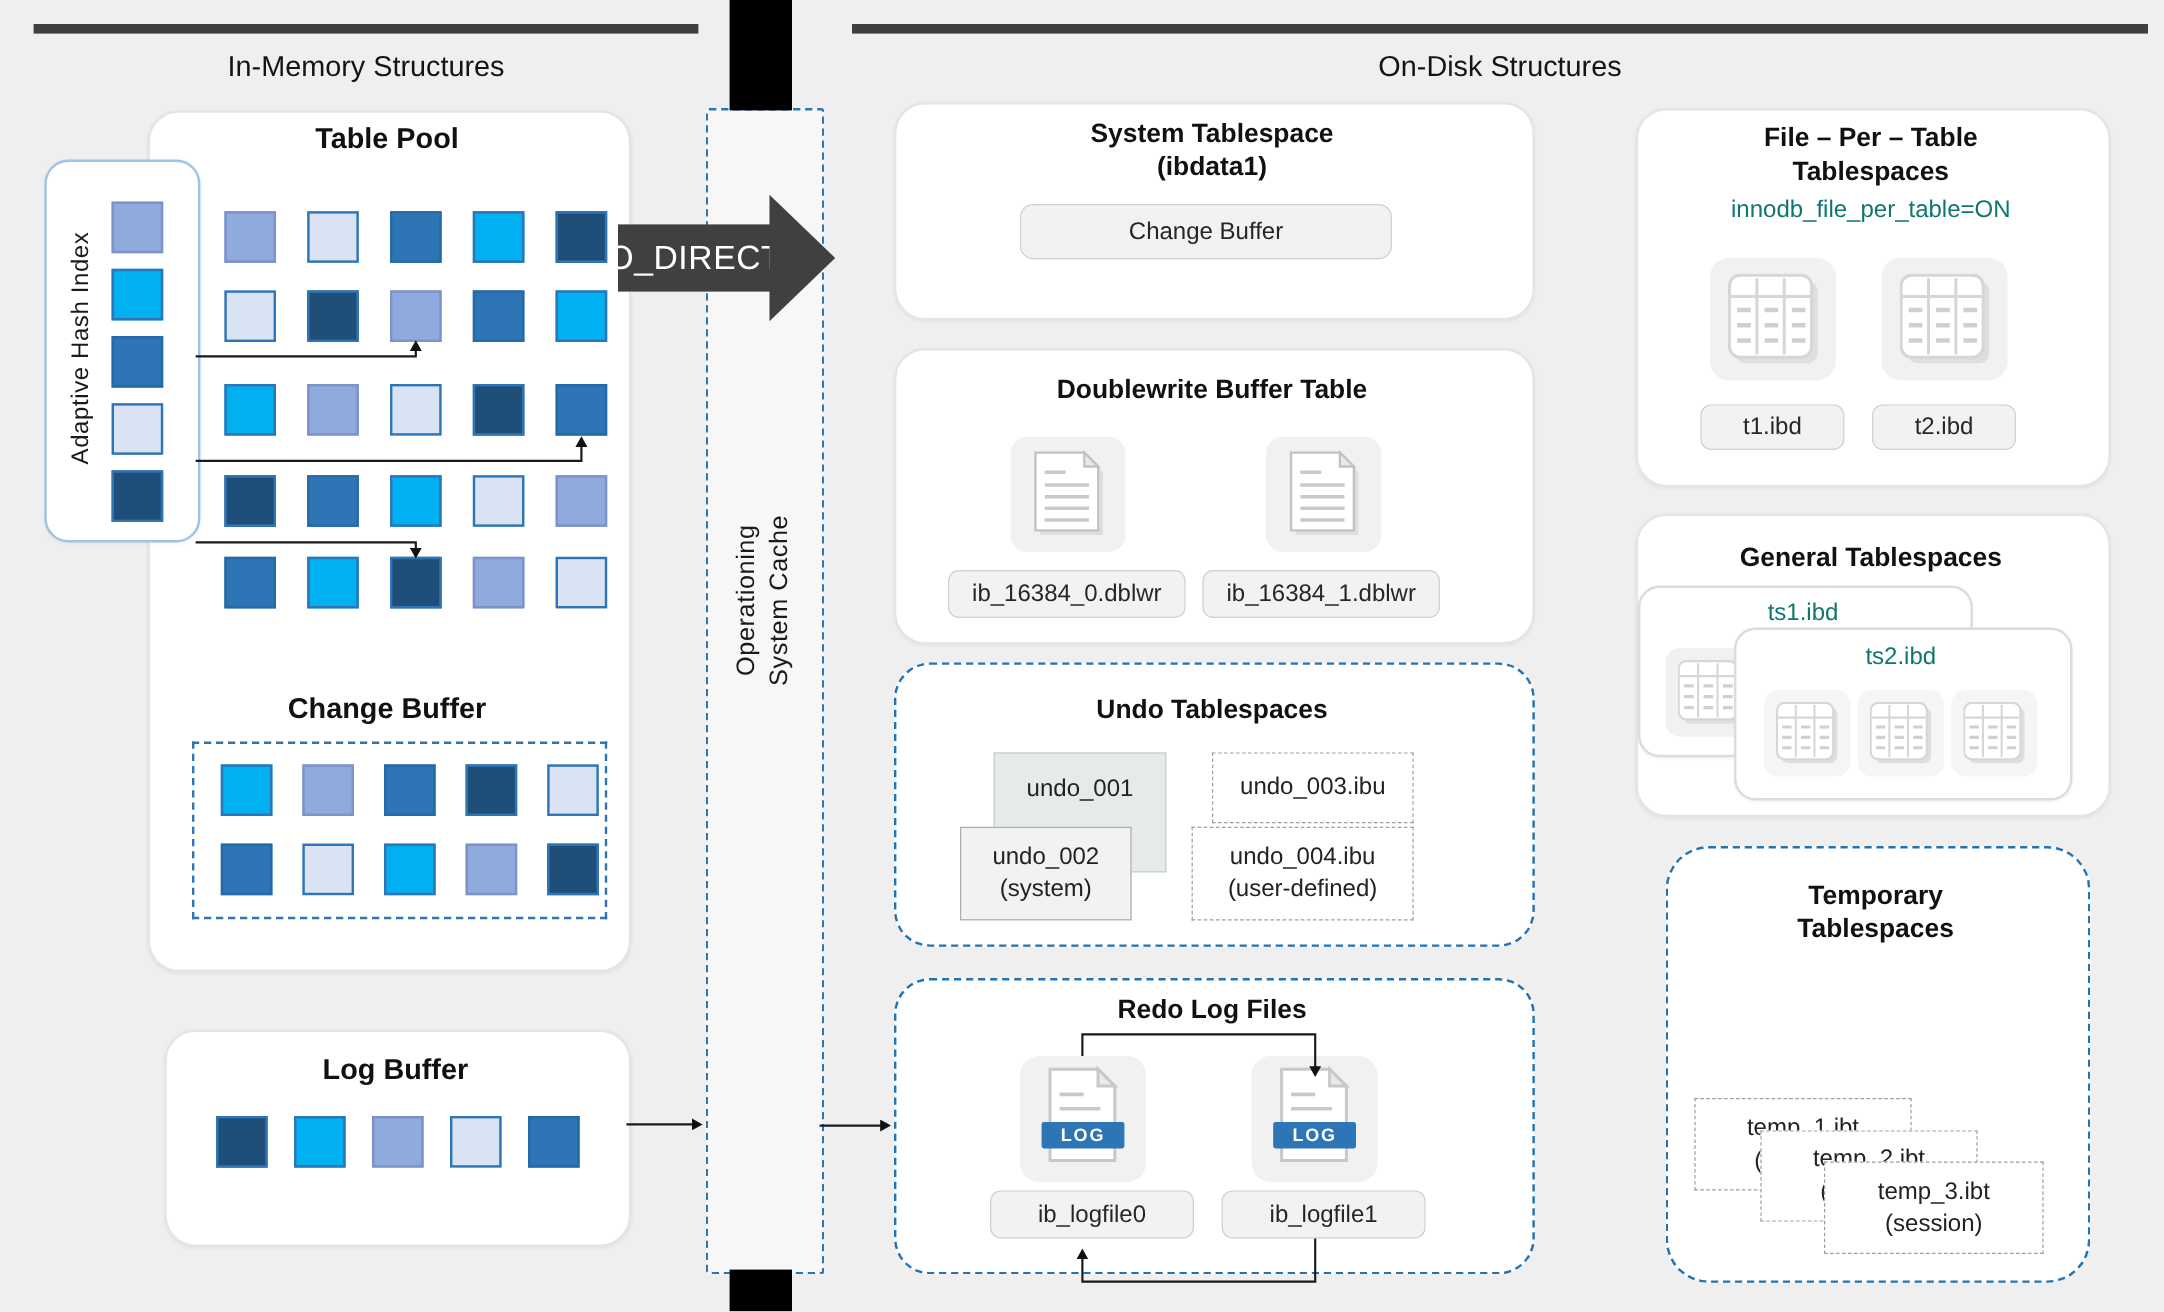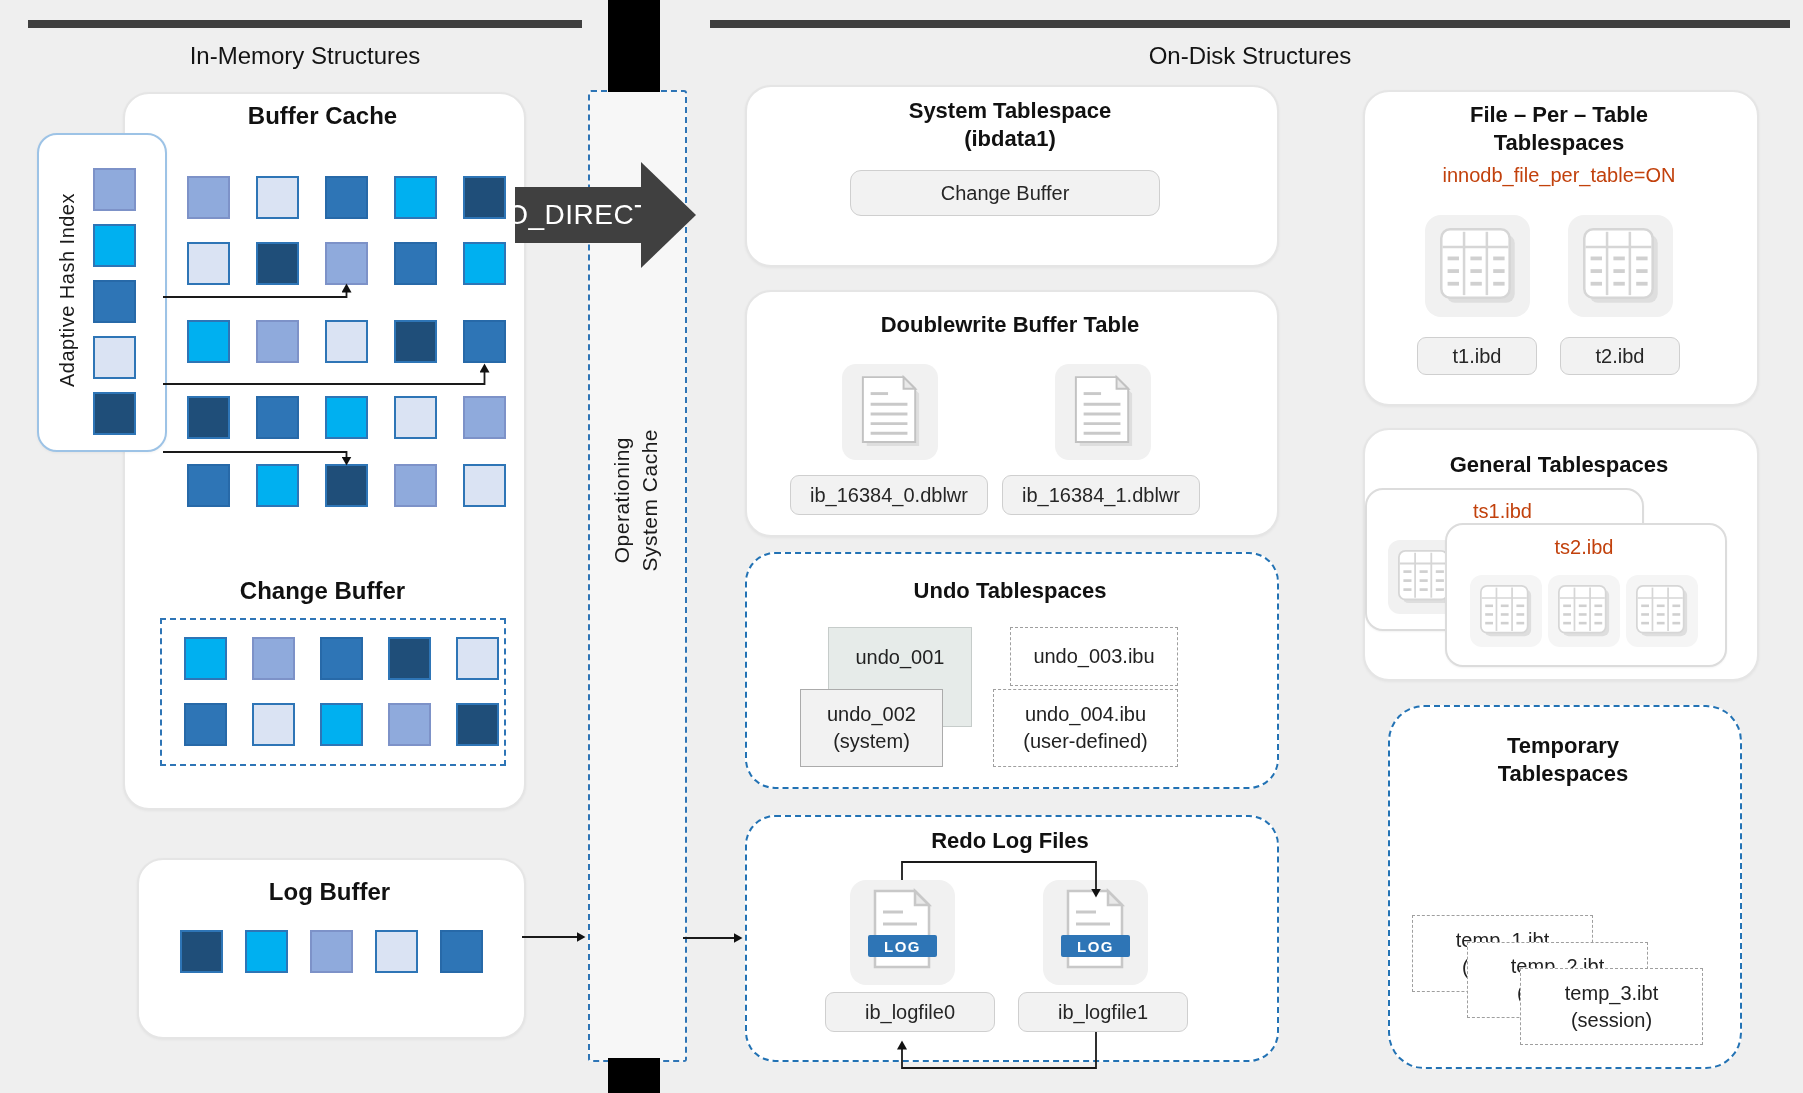--- a/index.html
+++ b/index.html
@@ -6,21 +6,21 @@
   #canvas{position:relative;width:1803px;height:1093px;background:#efefef;overflow:hidden;}
   .abs{position:absolute;}
   .hdr{position:absolute;text-align:center;font-size:24px;color:#141414;}
   .bar{position:absolute;height:8px;background:#3f3f3f;}
   .blackcap{position:absolute;width:52px;background:#000;}
   .panel{position:absolute;background:#fff;border:2px solid #e5e5e5;border-radius:26px;box-shadow:0 1px 3px rgba(0,0,0,.05);}
   .panel.dashedblue{border:2.5px dashed #2272b4;border-radius:30px;box-shadow:none;}
   .ahi-panel{border:2px solid #9dc3e6;border-radius:20px;}
   .oscache{position:absolute;background:#f7f7f7;border:2.5px dashed #2e75b6;border-radius:3px;}
   .ptitle{position:absolute;text-align:center;font-weight:bold;font-size:22px;color:#111;}
-  .psub{position:absolute;text-align:center;font-size:20px;color:#c2410c;}
+  .psub{position:absolute;text-align:center;font-size:20px;color:#0f766e;}
   .vtext{writing-mode:vertical-rl;transform:rotate(180deg);font-size:21px;color:#1a1a1a;letter-spacing:.5px;}
   .sq{width:43px;height:43px;border:2px solid;box-sizing:border-box;flex:none;}
   .sq-row{display:flex;gap:26px;}
   .bp-grid{position:absolute;display:flex;flex-direction:column;}
   .bp-grid .sq-row:nth-child(2){margin-top:23px}
   .bp-grid .sq-row:nth-child(3){margin-top:35px}
   .bp-grid .sq-row:nth-child(4){margin-top:33px}
   .bp-grid .sq-row:nth-child(5){margin-top:25px}
   .cb-grid{position:absolute;display:flex;flex-direction:column;gap:23px;}
   .cb-grid .sq-row{gap:25px;}
@@ -89,21 +89,21 @@
 
   <div class="oscache" style="left:588px;top:90px;width:95px;height:968px;"></div>
   <div class="blackcap" style="left:608px;top:0;height:92px;"></div>
   <div class="blackcap" style="left:608px;top:1058px;height:35px;"></div>
   <div class="abs" style="left:588px;top:300px;width:95px;height:400px;display:flex;align-items:center;justify-content:center;gap:4px;">
     <span class="vtext">Operationing</span>
     <span class="vtext">System Cache</span>
   </div>
 
   <div class="panel" style="left:123px;top:92px;width:399px;height:714px;"></div>
-  <div class="ptitle" style="left:123px;top:102px;width:399px;font-size:24px;">Buffer Cache</div>
+  <div class="ptitle" style="left:123px;top:102px;width:399px;font-size:24px;">Table Pool</div>
   <div class="bp-grid" style="left:187px;top:176px;">
       <div class="sq-row">
         <div class="sq" style="background: rgb(143, 170, 220); border-color: rgb(125, 146, 200);"></div>
         <div class="sq" style="background: rgb(218, 227, 243); border-color: rgb(46, 117, 182);"></div>
         <div class="sq" style="background: rgb(46, 117, 182); border-color: rgb(39, 105, 168);"></div>
         <div class="sq" style="background: rgb(0, 176, 240); border-color: rgb(46, 117, 182);"></div>
         <div class="sq" style="background: rgb(31, 78, 121); border-color: rgb(46, 117, 182);"></div>
       </div>
       <div class="sq-row">
         <div class="sq" style="background: rgb(218, 227, 243); border-color: rgb(46, 117, 182);"></div>

